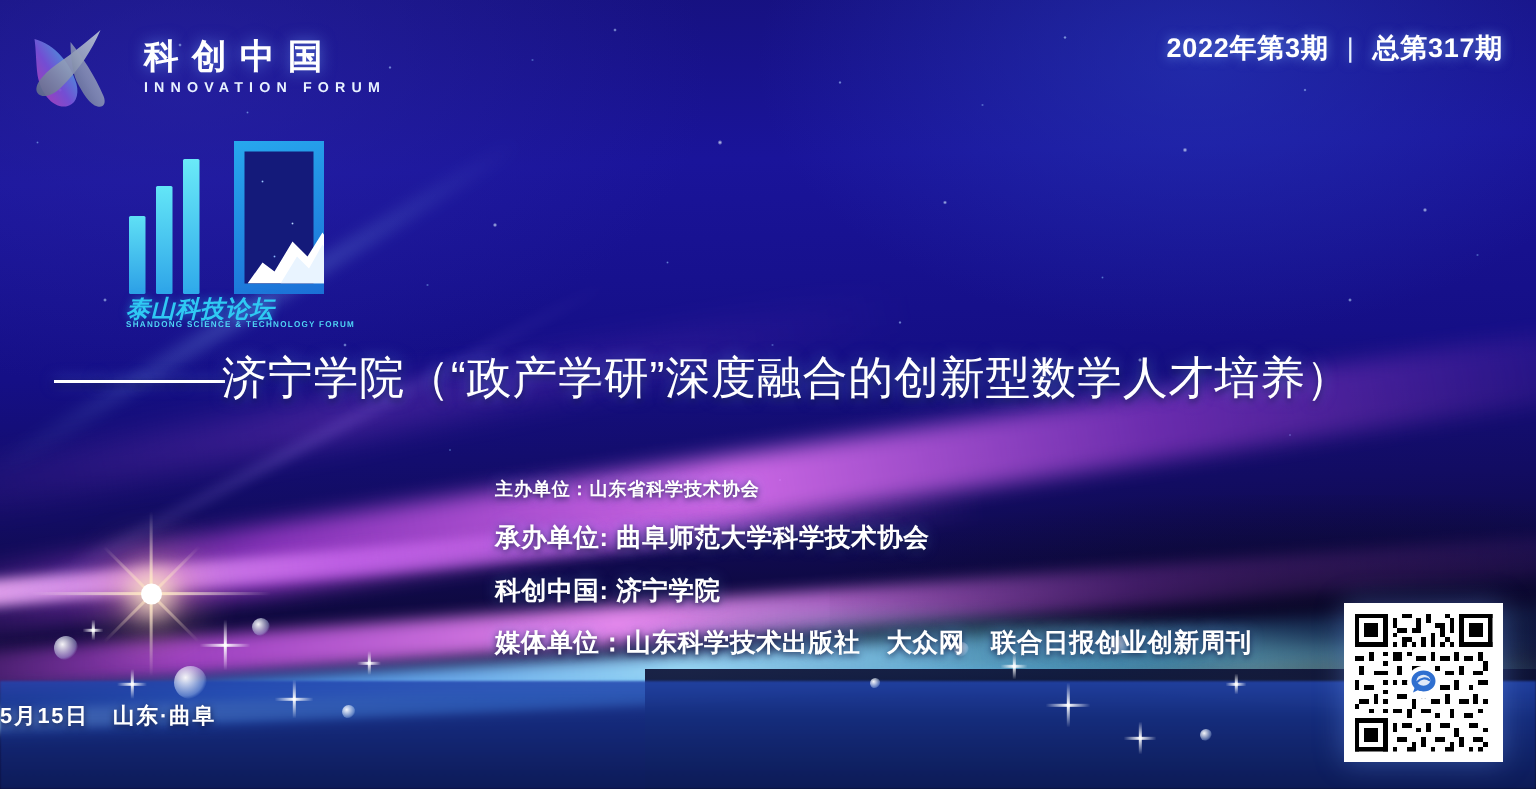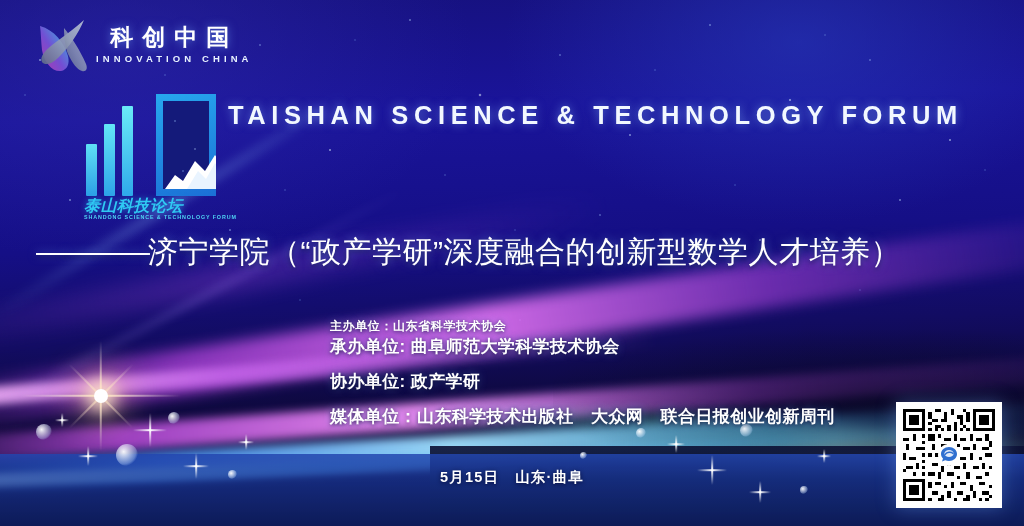--- a/index.html
+++ b/index.html
@@ -151,21 +151,21 @@
     background:radial-gradient(circle at 35% 35%, rgba(255,255,255,.95), rgba(200,225,255,.35) 60%, rgba(160,200,255,0) 72%); }
 
   
   .issue{
     position:absolute; right:22px; top:20px; color:#fff;
     font-size:18px; font-weight:700; letter-spacing:.5px; white-space:nowrap;
     text-shadow:0 0 8px rgba(130,180,255,.7);
   }
   .issue .sep{ display:inline-block; margin:0 12px; color:#e6f0ff; font-weight:400; }
 
-  .kc-logo{ position:absolute; left:34px; top:16px; display:flex; align-items:center; gap:0;text-align:center; }
+  .kc-logo{ position:absolute; left:17px; top:16px; display:flex; align-items:center; gap:17px; }
   .kc-mark{ width:62px; height:58px; position:relative; }
   .kc-text{ display:flex; flex-direction:column; line-height:1; }
   .kc-cn{ font-size:23px; font-weight:700; color:#fff; letter-spacing:9px;
     text-shadow:0 0 10px rgba(120,170,255,.6); }
   .kc-en{ font-size:9.5px; font-weight:700; color:#e8f2ff; letter-spacing:4.1px; margin-top:5px; }
 
   
   .title-row{ position:absolute; left:78px; top:92px; display:flex; align-items:flex-start; }
   .ts-logo{ width:140px; height:126px; position:relative; margin-right:10px; }
   .ts-bars{ position:absolute; left:8px; top:8px; display:flex; align-items:flex-end; gap:7px; height:96px; }
@@ -201,26 +201,26 @@
     position:absolute; left:36px; top:232px; white-space:nowrap;
     font-size:30px; font-weight:400; color:#fff; letter-spacing:.5px;
     text-shadow:0 0 10px rgba(120,170,255,.55),0 2px 4px rgba(5,5,40,.6);
   }
   .theme .dash{ letter-spacing:-2px; }
 
   
   .orgs{ position:absolute; left:330px; top:318px; color:#fff; }
   .org-line{ white-space:nowrap; text-shadow:0 1px 4px rgba(5,5,40,.75),0 0 9px rgba(110,160,255,.45); }
   .org-1{ font-size:12px; font-weight:700; letter-spacing:.6px; }
-  .org-2{ font-size:17px; font-weight:700; letter-spacing:.4px; margin-top:0; }
+  .org-2{ font-size:17px; font-weight:700; letter-spacing:.4px; margin-top:12px; }
   .org-3{ font-size:17px; font-weight:700; letter-spacing:.4px; margin-top:12px; }
   .org-4{ font-size:17px; font-weight:700; letter-spacing:.4px; margin-top:12px; }
 
   .datebar{
-    position:absolute; left:0; right:0; top:468px; text-align:center;
+    position:absolute; left:0; right:0; top:468px; 
     font-size:14.5px; font-weight:700; color:#ffffff; letter-spacing:1.2px;
     text-shadow:0 1px 4px rgba(5,5,40,.8);
   }
   .datebar .gap{ display:inline-block; width:16px; }
 
   
   .qr-wrap{ position:absolute; right:22px; bottom:18px; width:106px; height:106px;
     background:#fff; padding:7px; box-shadow:0 0 18px rgba(120,170,255,.35); }
   .qr{ position:relative; width:92px; height:92px; }
   .qr svg{ display:block; }
@@ -271,20 +271,23 @@
 
   <div class="bokeh" style="left:36px;top:424px;width:16px;height:16px;"></div>
   <div class="bokeh" style="left:116px;top:444px;width:22px;height:22px;"></div>
   <div class="bokeh" style="left:168px;top:412px;width:12px;height:12px;"></div>
   <div class="bokeh" style="left:228px;top:470px;width:9px;height:9px;"></div>
   <div class="bokeh" style="left:636px;top:428px;width:10px;height:10px;"></div>
   <div class="bokeh" style="left:740px;top:424px;width:13px;height:13px;"></div>
   <div class="bokeh" style="left:800px;top:486px;width:8px;height:8px;"></div>
   <div class="bokeh" style="left:580px;top:452px;width:7px;height:7px;"></div>
 
+  <div class="issue">
+    <span>2022年第3期</span><span class="sep">|</span><span>总第317期</span>
+  </div>
 
   <div class="kc-logo">
     <div class="kc-mark">
       <svg width="62" height="58" viewBox="0 0 62 58">
         <defs>
           <linearGradient id="gA" x1="0" y1="1" x2="1" y2="0">
             <stop offset="0" stop-color="#c23ab0"></stop>
               <stop offset="45%" stop-color="#7a52d8"></stop>
               <stop offset="100%" stop-color="#2fd0e8"></stop>
           </linearGradient>
@@ -294,21 +297,21 @@
               <stop offset="100%" stop-color="#5f6a88"></stop>
           </linearGradient>
         </defs>
         <path d="M6 10 C20 14 30 26 34 40 C36 48 33 54 27 55 C18 56 10 46 8 34 C7 26 7 17 6 10 Z" fill="url(#gA)" opacity=".92"></path>
         <path d="M50 4 C44 18 36 30 24 42 C18 48 11 50 8 46 C5 41 12 33 22 26 C32 19 42 11 50 4 Z" fill="url(#gB)" opacity=".9"></path>
         <path d="M30 12 C38 22 46 34 52 48 C54 53 52 56 48 55 C43 54 38 46 34 38 C31 31 30 20 30 12 Z" fill="url(#gB)" opacity=".8"></path>
       </svg>
     </div>
     <div class="kc-text">
       <span class="kc-cn">科创中国</span>
-      <span class="kc-en">INNOVATION CHINA</span>
+      <span class="kc-en">INNOVATION FORUM</span>
     </div>
   </div>
 
   <div class="title-row">
 
     <div class="ts-logo">
       <div class="ts-bars">
         <i style="height:52px;background:linear-gradient(180deg,#5fe0f5,#2c9fe6);"></i>
         <i style="height:72px;background:linear-gradient(180deg,#63e6f7,#2ea4e8);"></i>
         <i style="height:90px;background:linear-gradient(180deg,#6aeaf8,#2fa9ea);"></i>
@@ -319,30 +322,29 @@
             <path d="M0 48 L10 34 L18 40 L30 20 L40 30 L50 14 L58 26 L58 48 Z" fill="#ffffff"></path>
             <path d="M22 48 L33 30 L41 38 L50 22 L58 34 L58 48 Z" fill="#e9f4ff"></path>
           </svg>
         </div>
       </div>
       <div class="ts-name">泰山科技论坛</div>
       <div class="ts-en">SHANDONG SCIENCE &amp; TECHNOLOGY FORUM</div>
     </div>
 
     <div class="title-col">
-      <div class="title-en">TAISHAN SCIENCE &amp; TECHNOLOGY FORUM</div>
     </div>
   </div>
 
   <div class="theme"><span class="dash">————</span><span>济宁学院（“政产学研”深度融合的创新型数学人才培养）</span></div>
 
   <div class="orgs">
     <div class="org-line org-1">主办单位：山东省科学技术协会</div>
     <div class="org-line org-2">承办单位: 曲阜师范大学科学技术协会</div>
-    <div class="org-line org-3">协办单位: 政产学研</div>
+    <div class="org-line org-3">科创中国: 济宁学院</div>
     <div class="org-line org-4">媒体单位：山东科学技术出版社　大众网　联合日报创业创新周刊</div>
   </div>
 
   <div class="datebar">
     <span>5月15日</span><span class="gap"></span><span>山东·曲阜</span>
   </div>
 
   <div class="qr-wrap">
     <div class="qr">
       <svg width="92" height="92" viewBox="0 0 29 29" shape-rendering="crispEdges">

